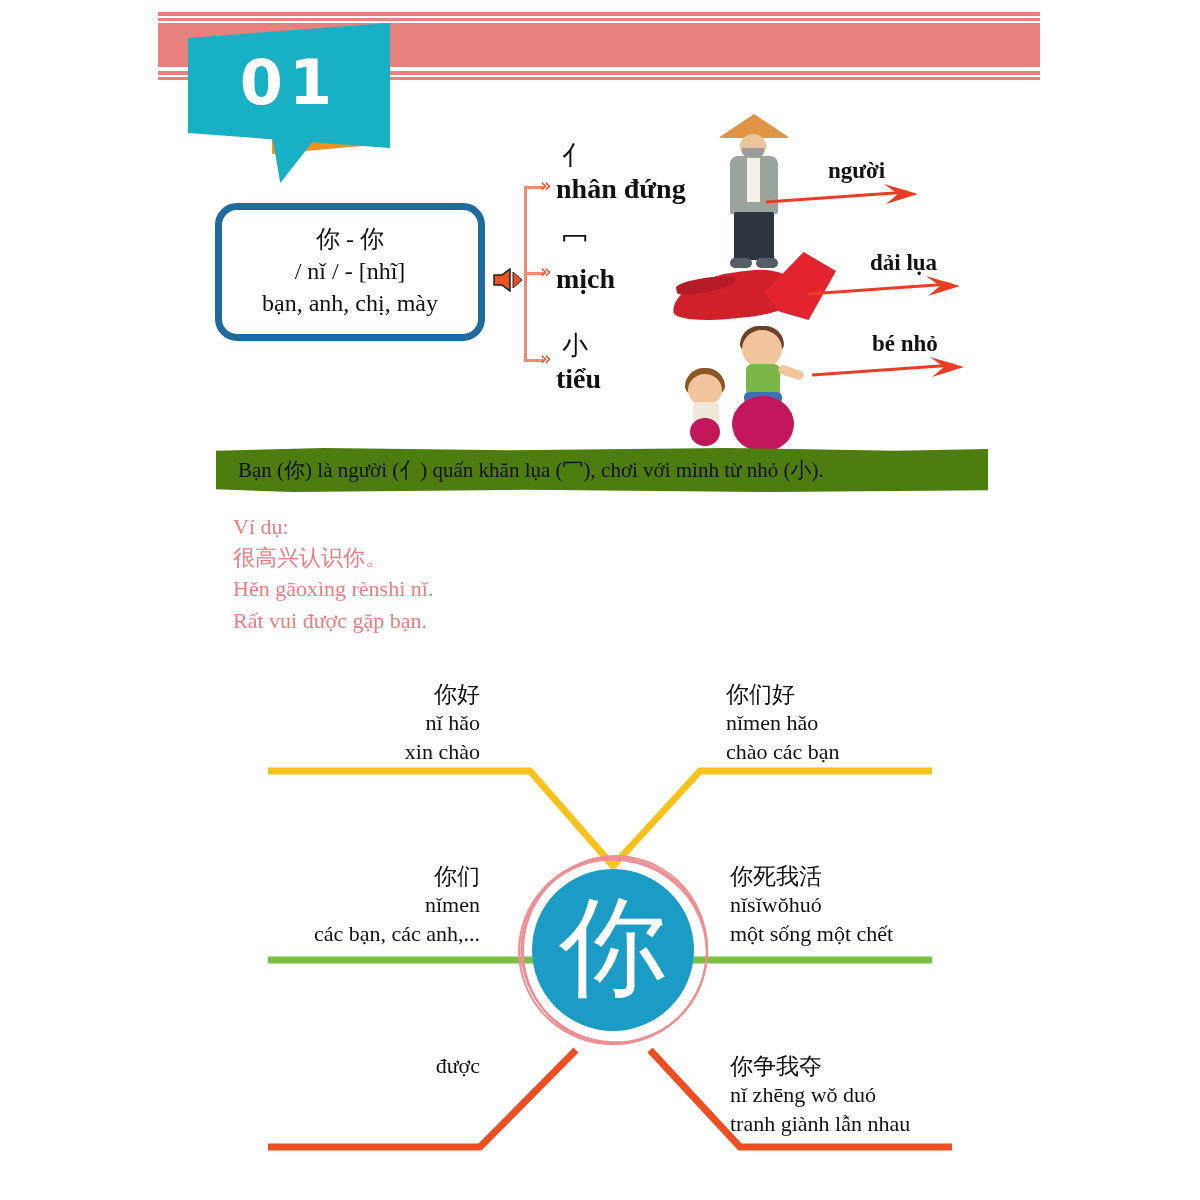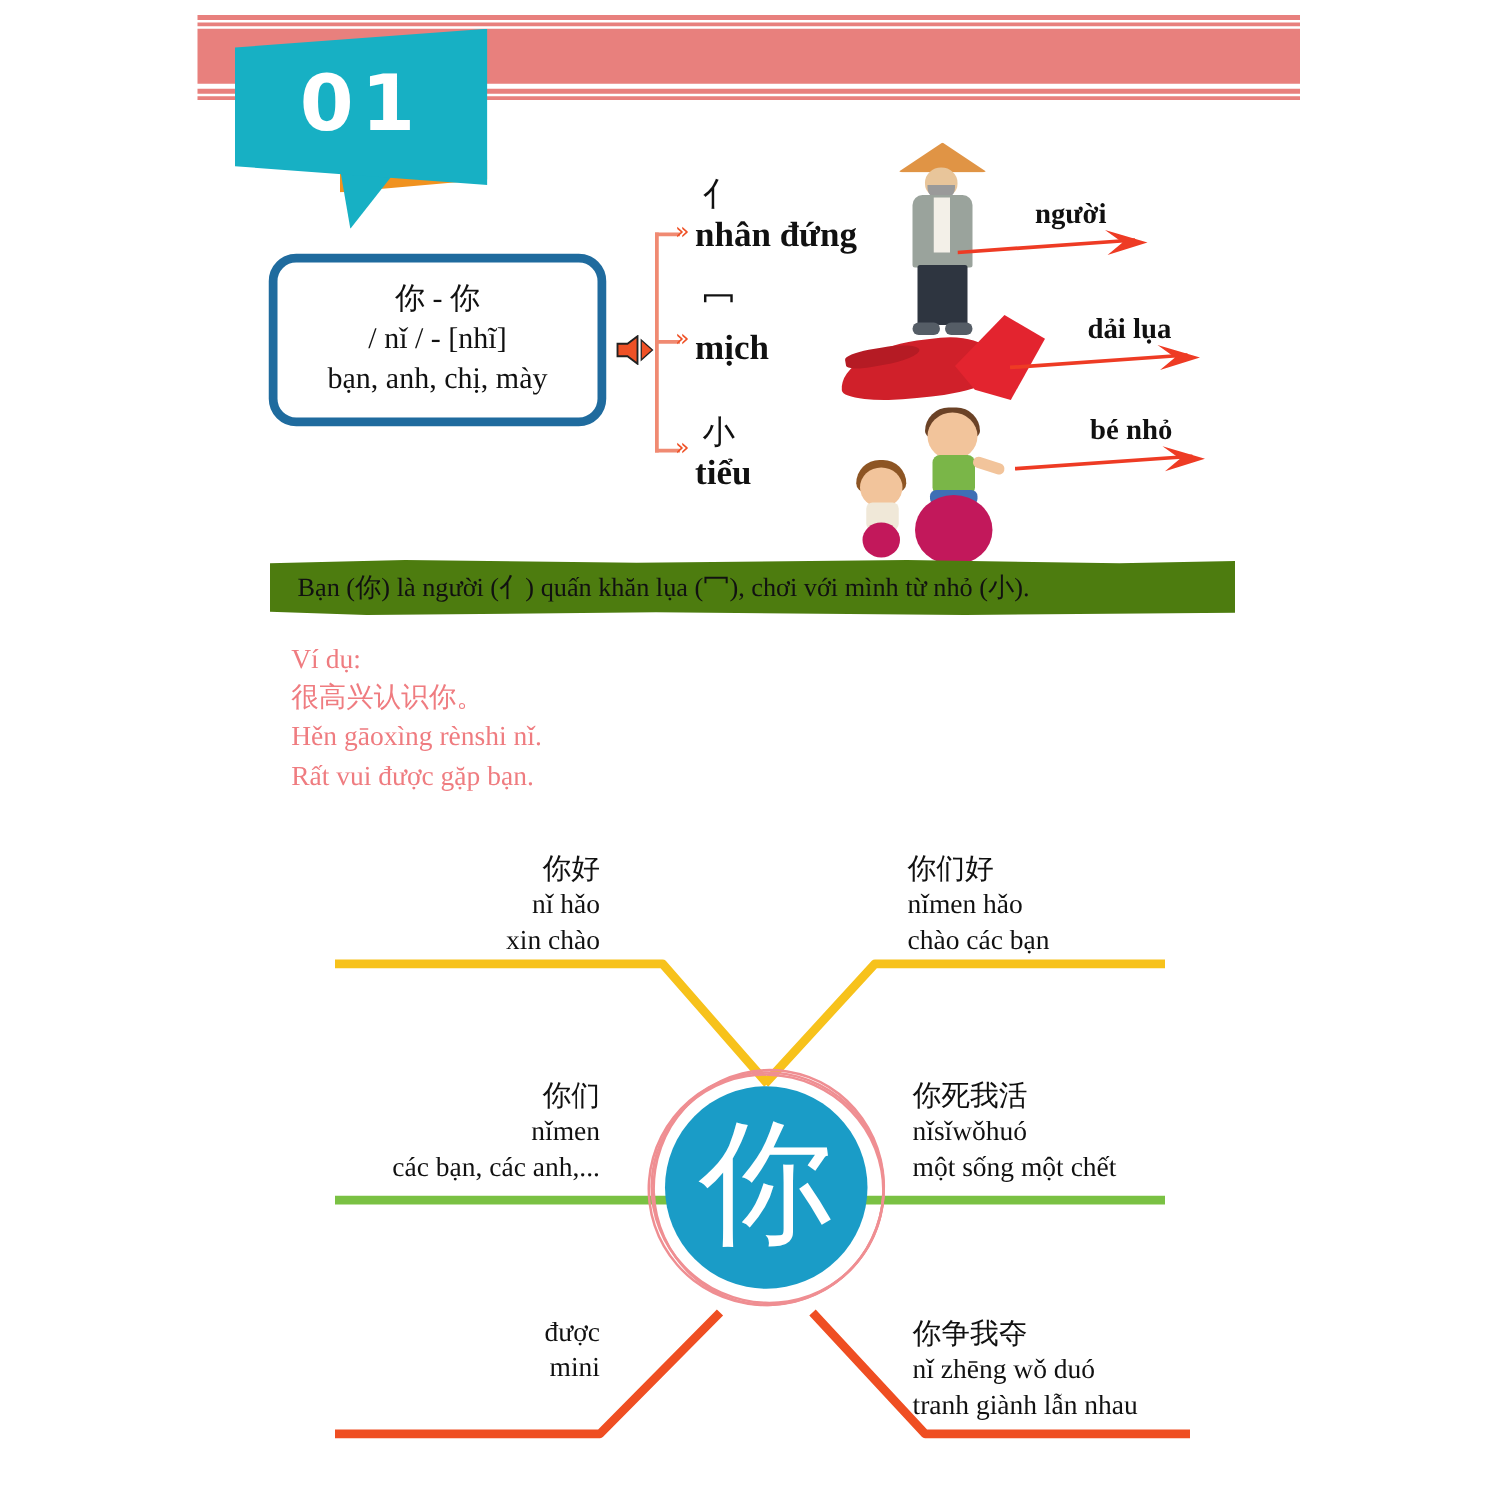--- a/index.html
+++ b/index.html
@@ -288,21 +288,20 @@
   </div>
 
   <div class="mm-text mm-right" style="left:730px;top:862px;width:320px;">
     <div class="han">你死我活</div>
     <div>nǐsǐwǒhuó</div>
     <div>một sống một chết</div>
   </div>
 
   <div class="mm-text mm-left" style="left:200px;top:1052px;width:280px;">
     <div>được</div>
-    <div>mini</div>
   </div>
 
   <div class="mm-text mm-right" style="left:730px;top:1052px;width:340px;">
     <div class="han">你争我夺</div>
     <div>nǐ zhēng wǒ duó</div>
     <div>tranh giành lẫn nhau</div>
   </div>
 
   <div class="circle-outer">
     <div class="ring r1"></div>

